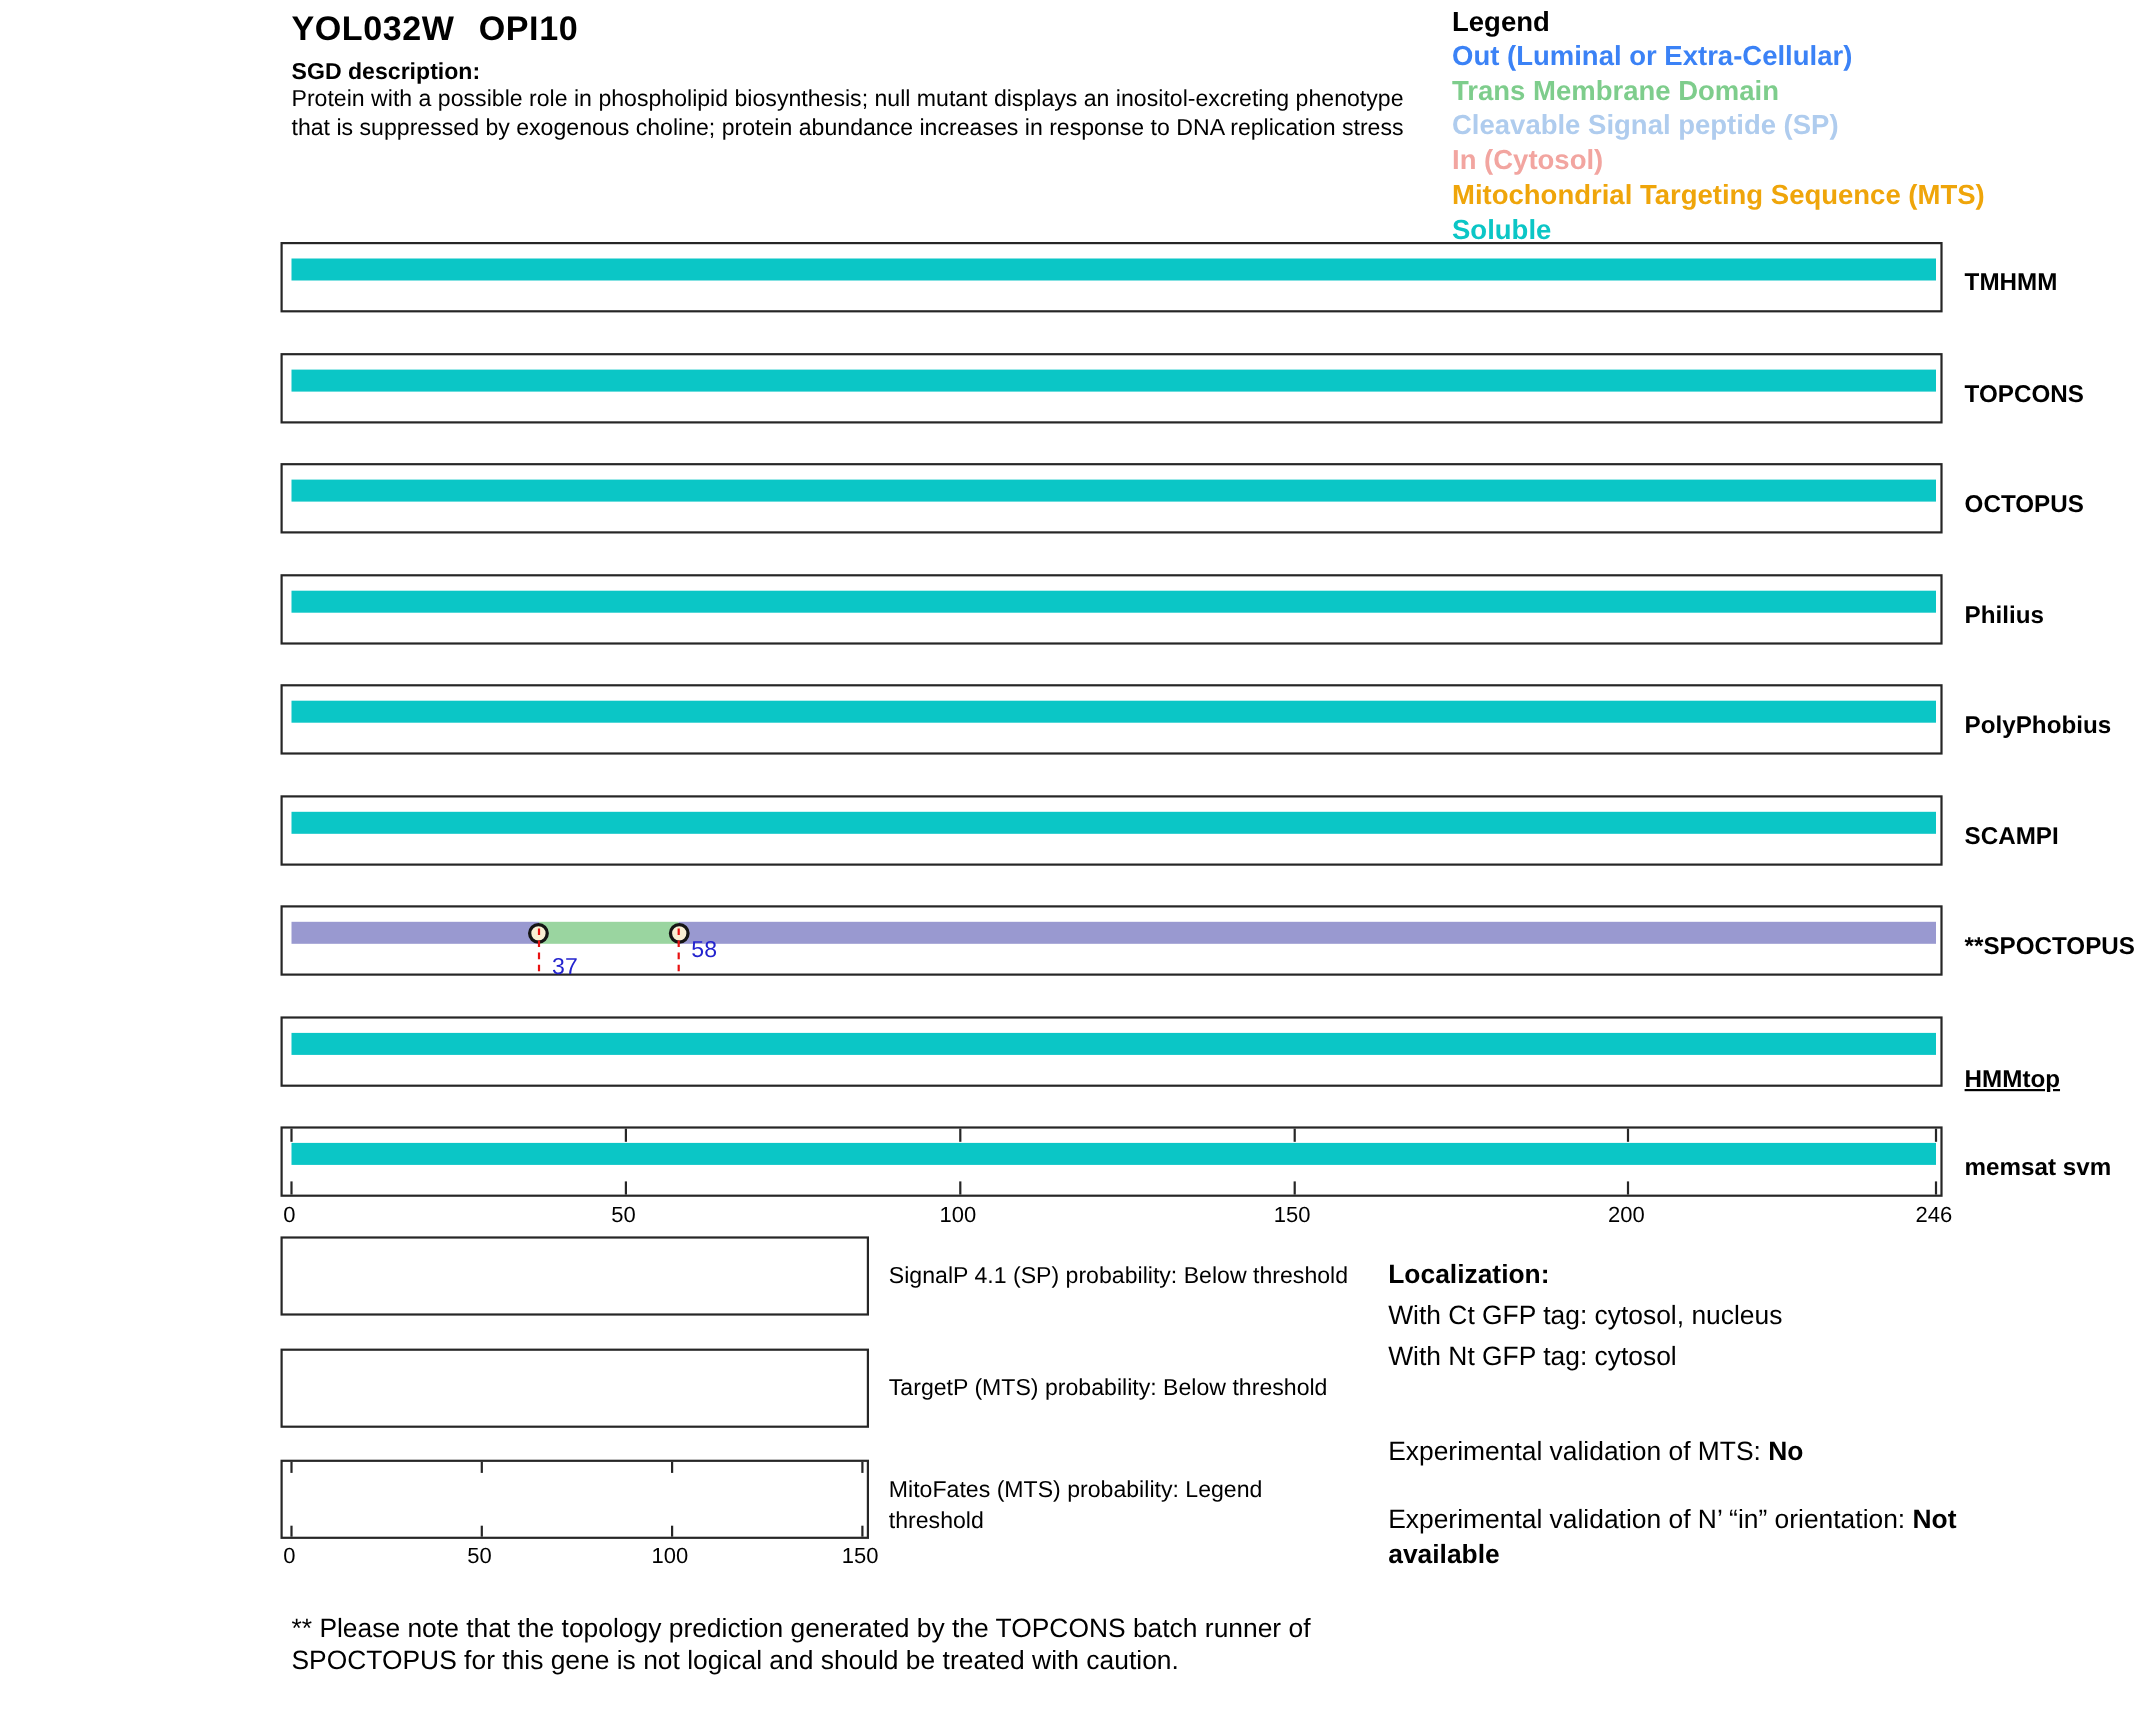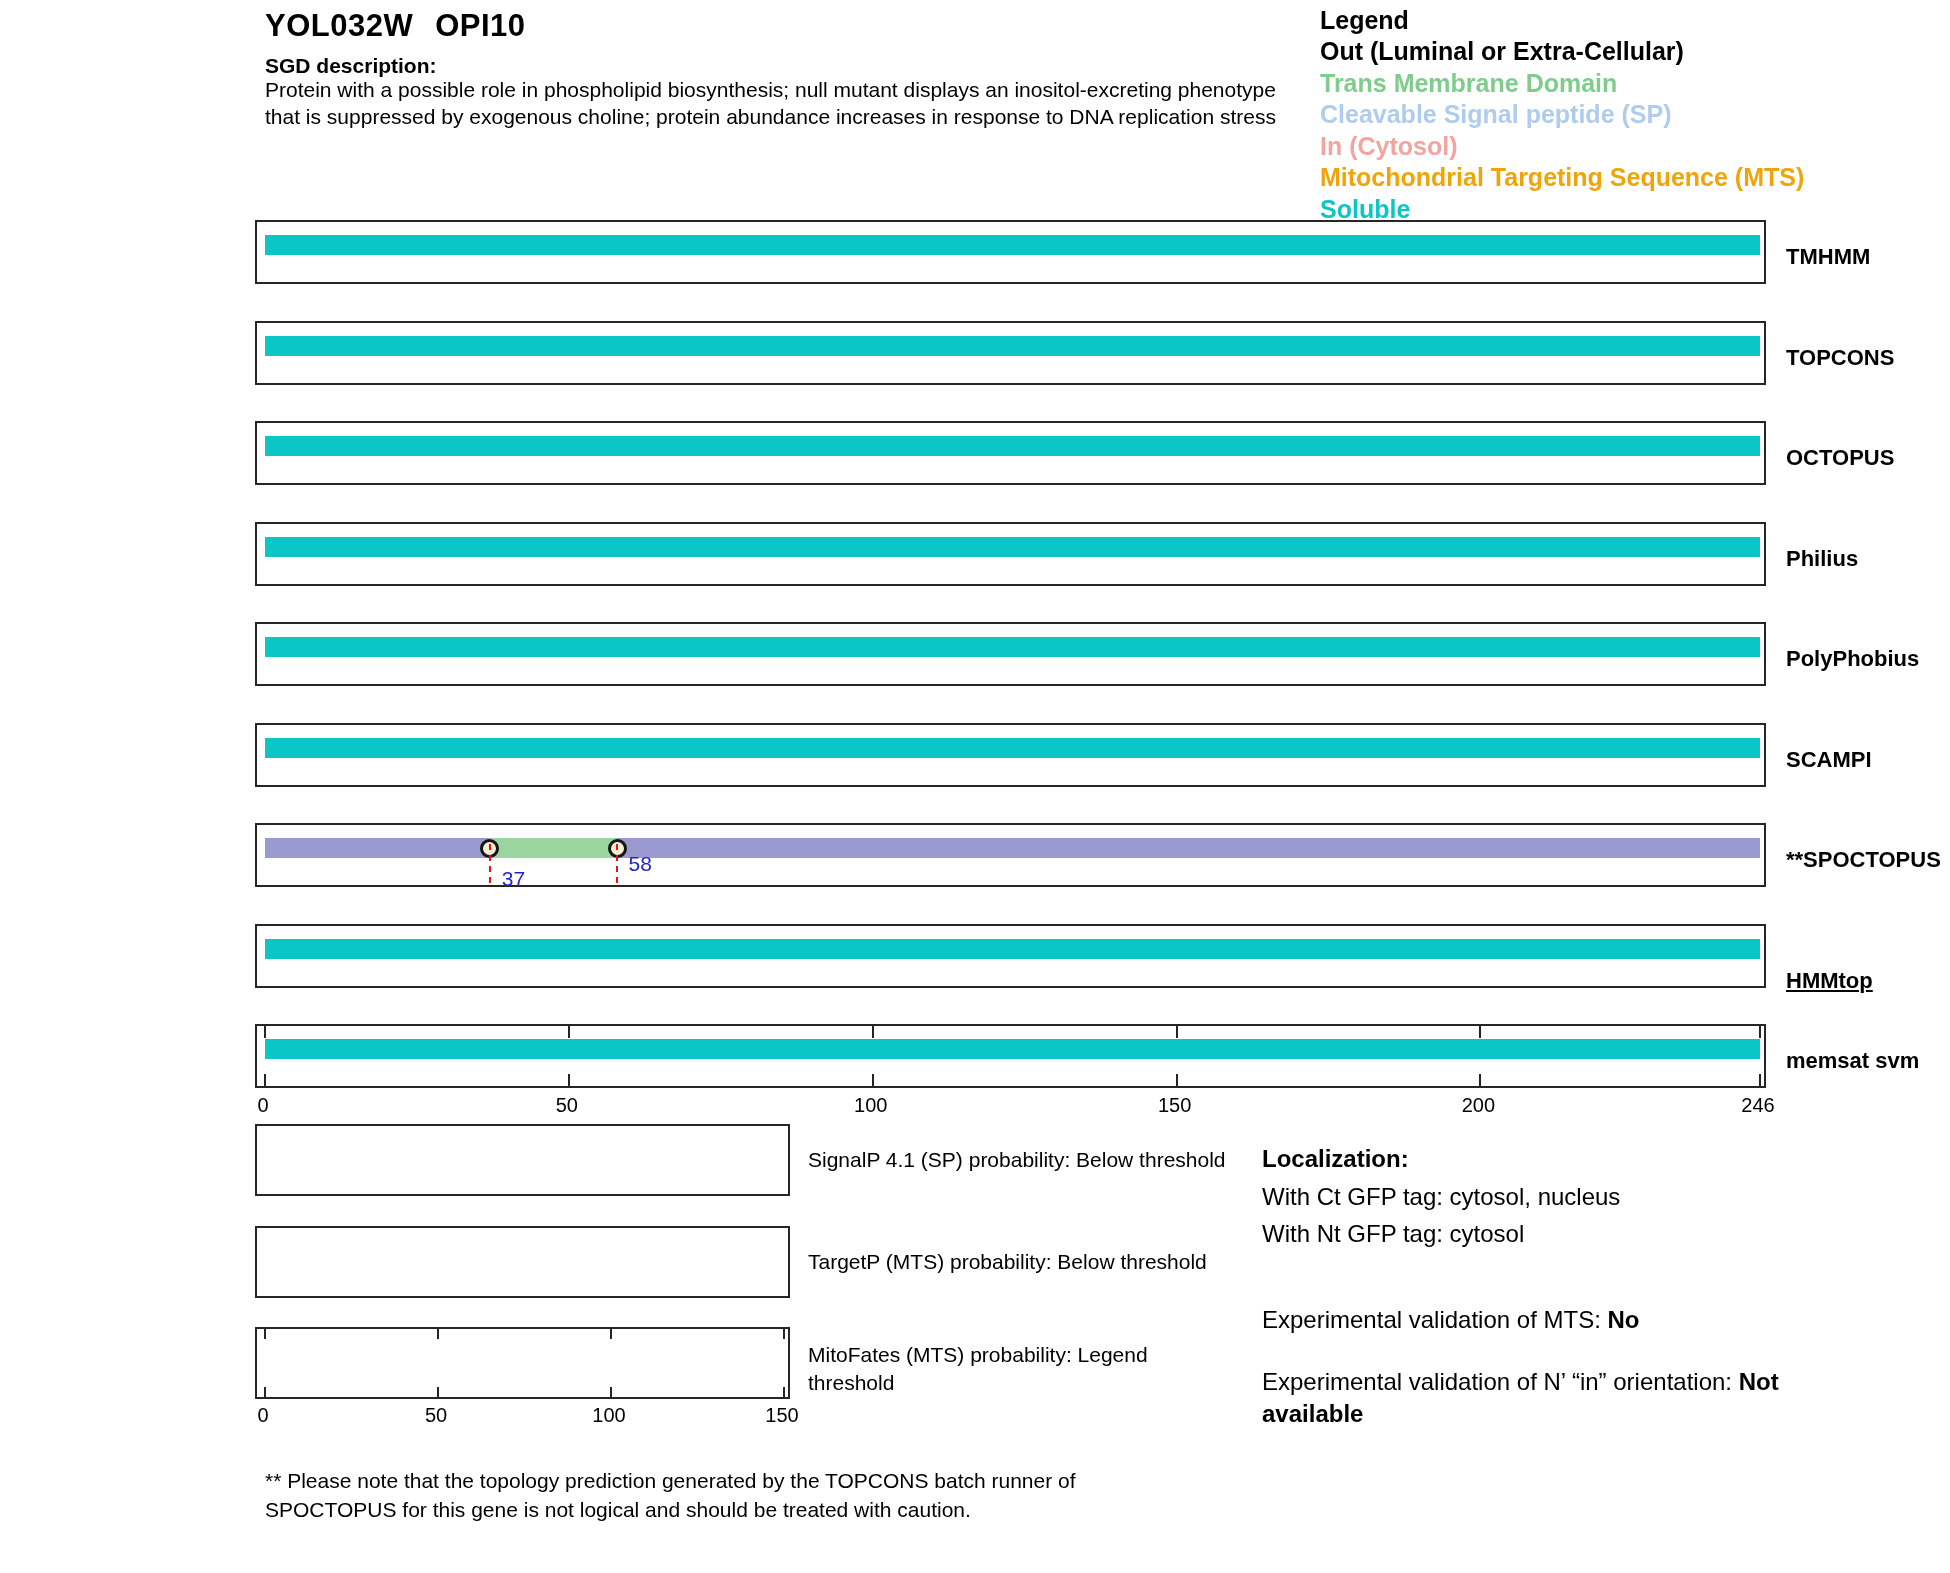--- a/index.html
+++ b/index.html
@@ -20,39 +20,39 @@
   .axis-num{position:absolute;width:70px;text-align:center;font-size:20px;}
   .marker-circle{position:absolute;width:19px;height:19px;border:3px solid #151515;
                  border-radius:50%;box-sizing:border-box;z-index:2;}
   .marker-line{position:absolute;width:0;border-left:2px dashed #e81212;z-index:3;}
   .marker-num{position:absolute;font-size:21px;z-index:3;}
   .panel-box{position:absolute;left:255px;width:535px;height:72px;
              border:2px solid #262626;background:#fff;box-sizing:border-box;}
   .panel-label{position:absolute;left:808px;font-size:21px;line-height:28px;white-space:nowrap;}
   .loc{position:absolute;left:1262px;font-size:24px;white-space:nowrap;}
   .loc.b{font-weight:bold;}
-  .footnote{position:absolute;left:265px;font-size:21px;line-height:29px;white-space:nowrap;}
+  .footnote{position:absolute;left:265px;font-size:24px;line-height:29px;white-space:nowrap;}
 </style>
 </head>
 <body>
 
 <div class="page">
 
   <div class="abs title" style="left:265px;top:8px;">
     <span>YOL032W</span><span class="gene">OPI10</span>
   </div>
   <div class="abs sgd-label" style="left:265px;top:54px;">SGD description:</div>
   <div class="abs" style="left:265px;top:76px;" id="desc-lines">
       <div class="desc-line">Protein with a possible role in phospholipid biosynthesis; null mutant displays an inositol-excreting phenotype</div>
       <div class="desc-line">that is suppressed by exogenous choline; protein abundance increases in response to DNA replication stress</div>
     </div>
 
   <div class="abs legend-title" style="left:1320px;top:6px;text-align:center;">Legend</div>
   <div class="abs" style="left:1320px;top:36px;" id="legend-items">
-      <div class="legend-item" style="color: #000000;">Out (Luminal or Extra-Cellular)</div>
+      <div class="legend-item" style="color: #3b82f6;">Out (Luminal or Extra-Cellular)</div>
       <div class="legend-item" style="color: rgb(126, 205, 140);">Trans Membrane Domain</div>
       <div class="legend-item" style="color: rgb(175, 204, 238);">Cleavable Signal peptide (SP)</div>
       <div class="legend-item" style="color: rgb(242, 165, 160);">In (Cytosol)</div>
       <div class="legend-item" style="color: rgb(239, 165, 10);">Mitochondrial Targeting Sequence (MTS)</div>
       <div class="legend-item" style="color: rgb(11, 198, 198);">Soluble</div>
     </div>
 
   <div id="tracks">
       <div class="track-box" style="top: 220px;">
         <div class="bar-seg" style="left: 8px; width: 1495px; background: rgb(11, 198, 198);"></div>

